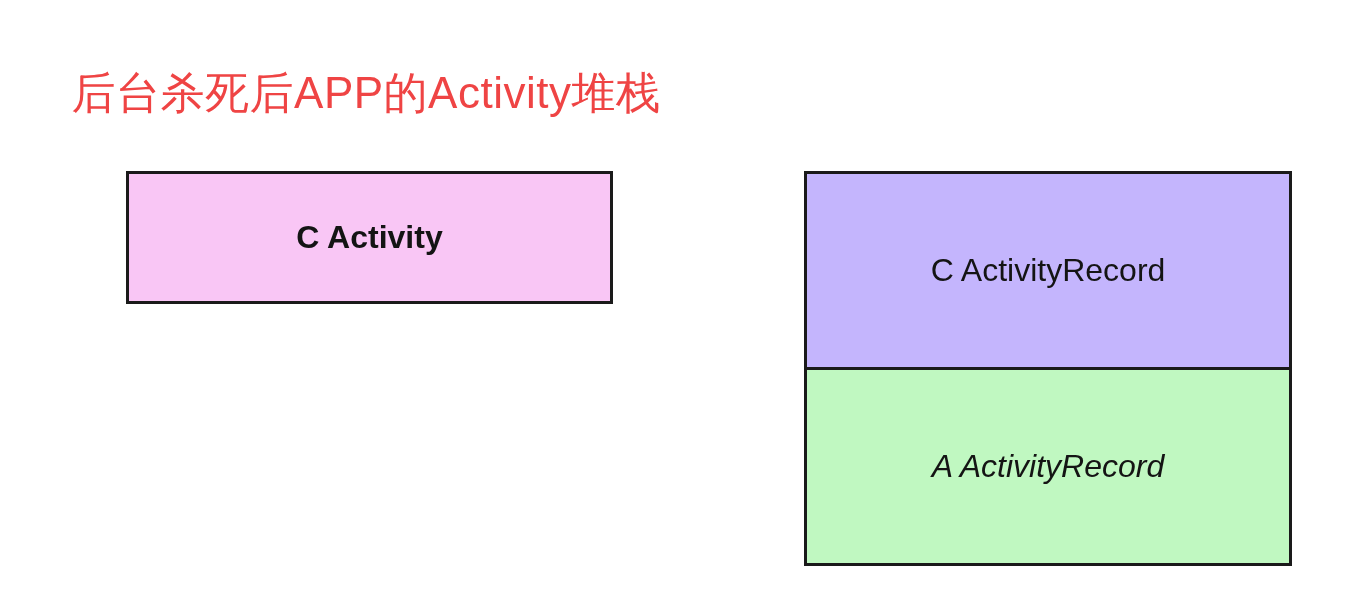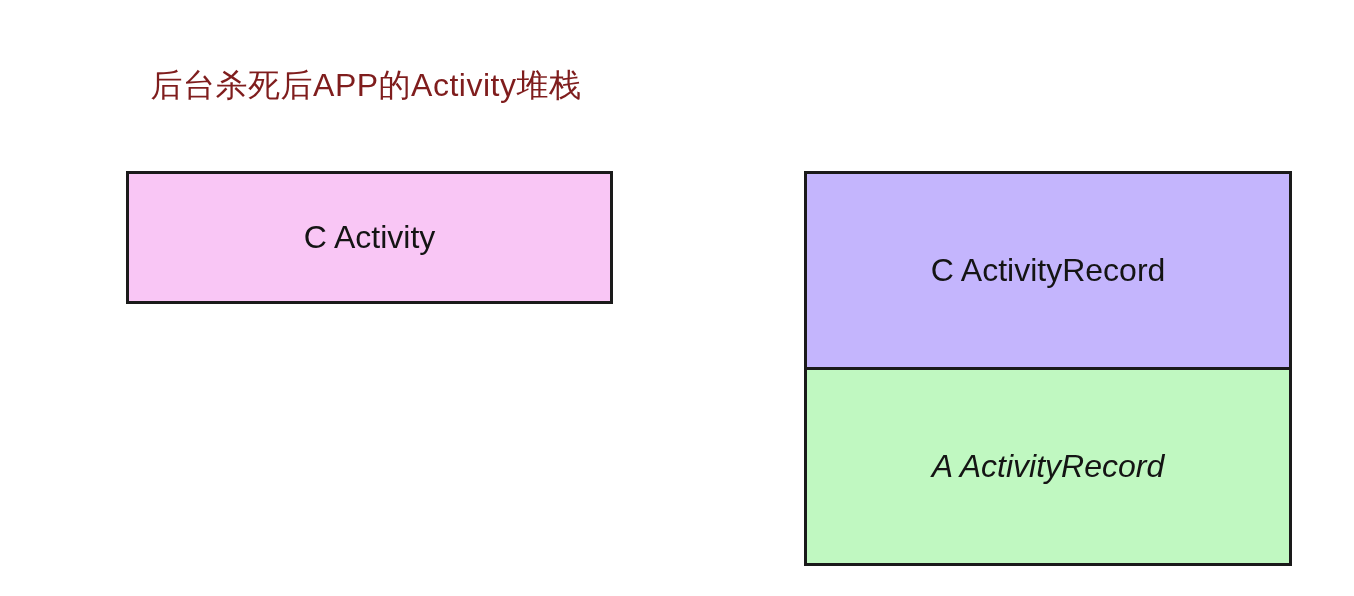--- a/index.html
+++ b/index.html
@@ -14,40 +14,41 @@
     background: #ffffff;
     overflow: hidden;
     font-family: "Liberation Sans", "DejaVu Sans", sans-serif;
     color: #141414;
   }
   .stack-title {
     position: absolute;
     top: 64px;
     width: 600px;
     text-align: center;
-    font-size: 32px;
+    font-size: 44px;
     font-weight: 400;
     letter-spacing: 0.5px;
     white-space: nowrap;
-    color: #7f1d1d;
+    color: #ef4444;
   }
   .stack-title.left  { left: 66px; }
   .stack-title.right { left: 748px; }
   .single-box {
     position: absolute;
     left: 126px;
     top: 171px;
     width: 487px;
     height: 133px;
     box-sizing: border-box;
     border: 3px solid #1a1a1a;
     display: flex;
     align-items: center;
     justify-content: center;
     font-size: 32px;
+    font-weight: bold;
   }
   .stack {
     position: absolute;
     left: 804px;
     top: 171px;
     width: 488px;
     height: 395px;
     box-sizing: border-box;
     border: 3px solid #1a1a1a;
     display: flex;

